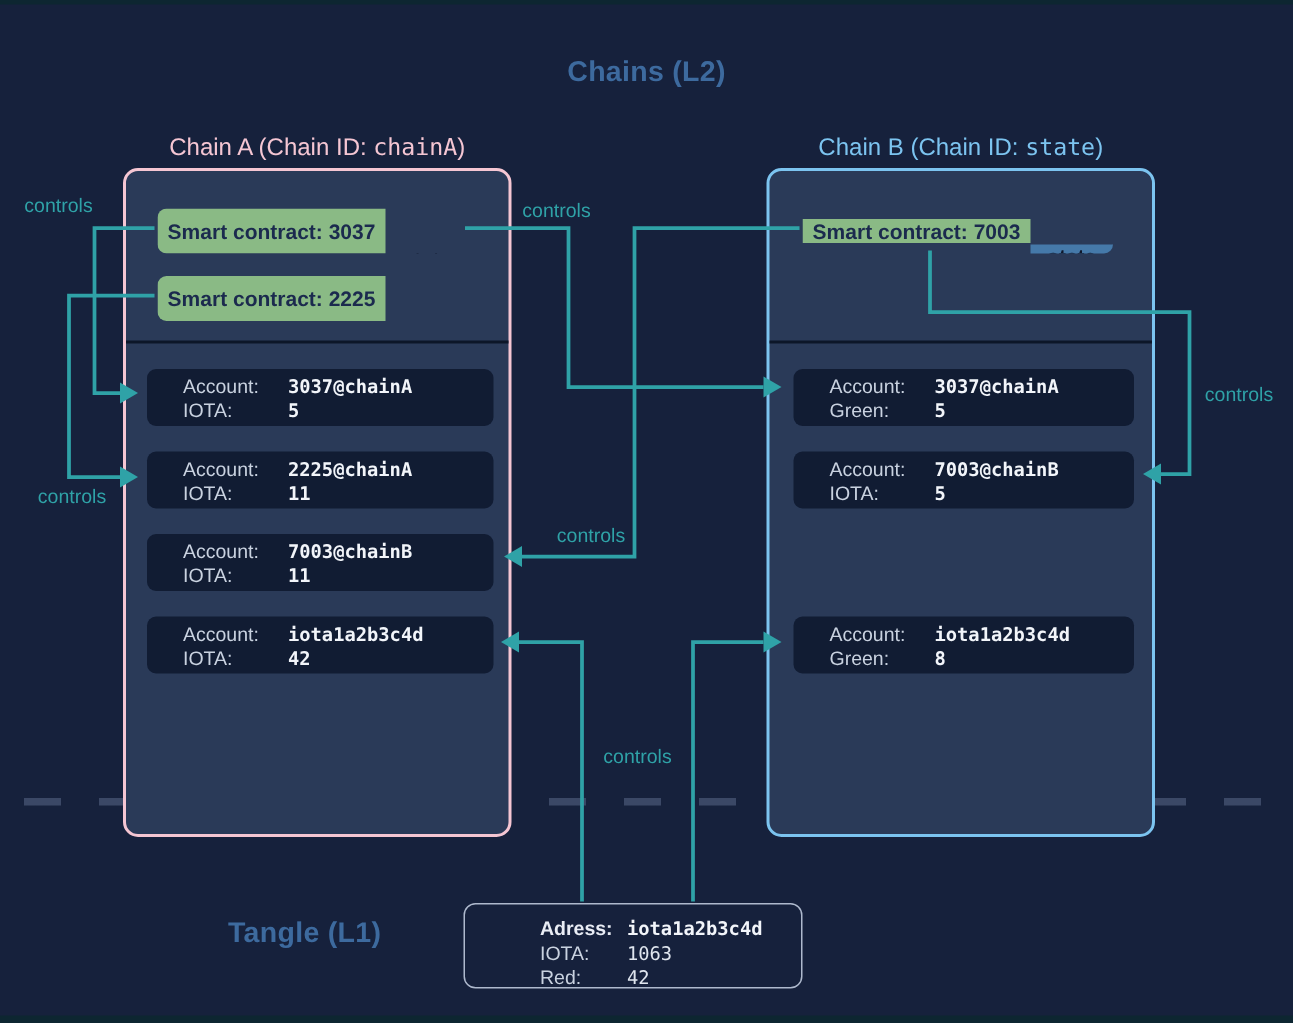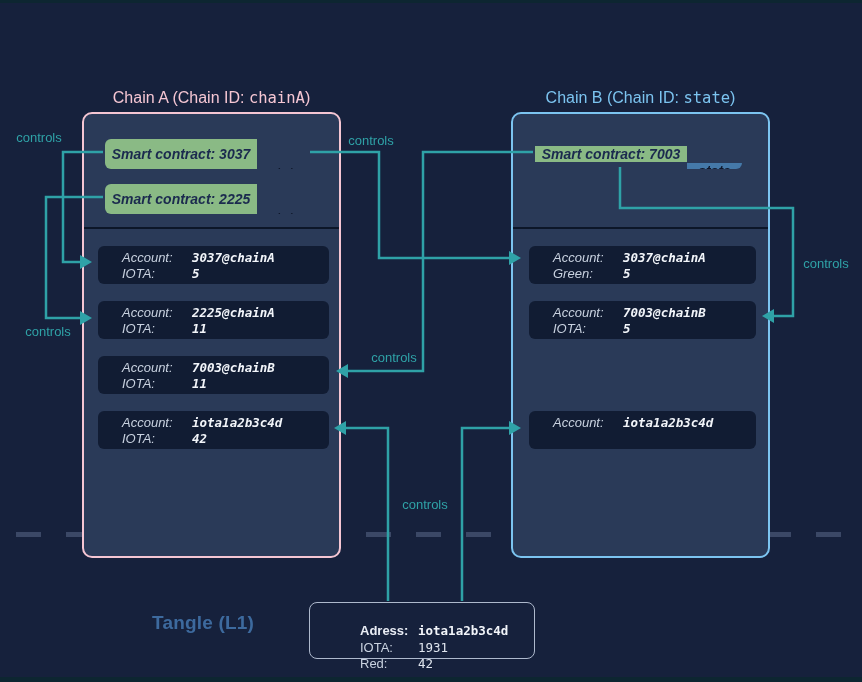--- a/index.html
+++ b/index.html
@@ -18,21 +18,21 @@
   .h1.l2{top:38px;left:0;width:862px;text-align:center;}
   .h1.l1{top:612px;left:152px;}
 
   .chain-title{position:absolute;top:89px;width:259px;text-align:center;font-size:16px;}
   .chain-title.a{left:82px;color:var(--pink,#f5c6d3);}
   .chain-title.b{left:511px;color:var(--blue,#7cc4f0);}
   .chain-title .mono{font-size:15.5px;}
 
   .chain-box{
     position:absolute;top:112px;width:259px;height:446px;box-sizing:border-box;
-    background:var(--chain-fill,#2a3a58);border-radius:10px;border:2px solid;font-style:italic;
+    background:var(--chain-fill,#2a3a58);border-radius:10px;border:2px solid;
   }
   .chain-box.a{left:82px;border-color:var(--pink,#f5c6d3);}
   .chain-box.b{left:511px;border-color:var(--blue,#7cc4f0);}
 
   .pill{position:absolute;left:21px;width:207px;height:30px;display:flex;border-radius:6px;overflow:hidden;}
   .chain-box.b .pill{left:22px;align-items:center;}
   .pill-label{
     flex:1;background:var(--green,#8aba85);color:var(--pill-text,#1b2a4e);
     font-size:14px;font-weight:bold;display:flex;align-items:center;justify-content:center;
   }
@@ -47,21 +47,21 @@
     background:var(--account-fill,#111c33);border-radius:6px;
     padding:4px 4px 0 24px;font-size:13px;line-height:15.5px;
   }
   .chain-box.b .acct{left:16px;width:227px;}
   .ak{display:inline-block;width:70px;color:var(--label-text,#c9d2e0);}
   .av{font-family:"DejaVu Sans Mono",monospace;font-weight:bold;font-size:12.5px;color:var(--value-text,#f2f5fa);}
 
   .tangle-box{
     position:absolute;left:309px;top:602px;width:226px;height:57px;box-sizing:border-box;
     border:1px solid var(--l1-border,rgba(205,214,230,.75));border-radius:8px;
-    padding:20px 0 0 50px;font-size:13px;line-height:16.5px;
+    padding:8px 0 0 50px;font-size:13px;line-height:16.5px;
   }
   .tk{display:inline-block;width:58px;color:var(--label-text,#c9d2e0);}
   .tk.bold{color:#e9edf5;font-weight:bold;}
   .tv{font-family:"DejaVu Sans Mono",monospace;color:#dfe5ee;font-size:12.5px;}
   .tv.bold{font-weight:bold;color:#f2f5fa;}
 
   .dashes{
     position:absolute;left:16px;top:532px;width:846px;height:5px;
     background:repeating-linear-gradient(90deg,var(--dash,#3b4866) 0 25px,transparent 25px 50px);
   }
@@ -76,20 +76,21 @@
   }
 </style>
 </head>
 <body>
 
 <div id="canvas">
 
   <div class="edge-strip top"></div>
   <div class="edge-strip bottom"></div>
 
+  <div class="h1 l2">Chains (L2)</div>
   <div class="dashes"></div>
   <div class="h1 l1">Tangle (L1)</div>
 
   <div class="chain-title a"><span>Chain A (Chain ID: </span><span class="mono">chainA</span><span>)</span></div>
 
   <div class="chain-box a">
     <div class="pill" style="top:25px">
       <span class="pill-label">Smart contract: 3037</span>
       <span class="pill-state">state</span>
     </div>
@@ -129,26 +130,27 @@
     <div class="acct" style="top:132px">
       <div><span class="ak">Account:</span><span class="av">3037@chainA</span></div>
       <div><span class="ak">Green:</span><span class="av">5</span></div>
     </div>
     <div class="acct" style="top:187px">
       <div><span class="ak">Account:</span><span class="av">7003@chainB</span></div>
       <div><span class="ak">IOTA:</span><span class="av">5</span></div>
     </div>
     <div class="acct" style="top:297px">
       <div><span class="ak">Account:</span><span class="av">iota1a2b3c4d</span></div>
+      <div><span class="ak">Green:</span><span class="av">8</span></div>
     </div>
   </div>
 
   <div class="tangle-box">
     <div><span class="tk bold">Adress:</span><span class="tv bold">iota1a2b3c4d</span></div>
-    <div><span class="tk">IOTA:</span><span class="tv">1931</span></div>
+    <div><span class="tk">IOTA:</span><span class="tv">1063</span></div>
     <div><span class="tk">Red:</span><span class="tv">42</span></div>
   </div>
 
   <svg class="connectors" width="862" height="682" viewBox="0 0 862 682">
 
     <polyline points="103,152 63,152 63,262 80,262"></polyline>
     <polygon points="92,262 80,255 80,269"></polygon>
 
     <polyline points="103,197 46,197 46,318 80,318"></polyline>
     <polygon points="92,318 80,311 80,325"></polygon>

